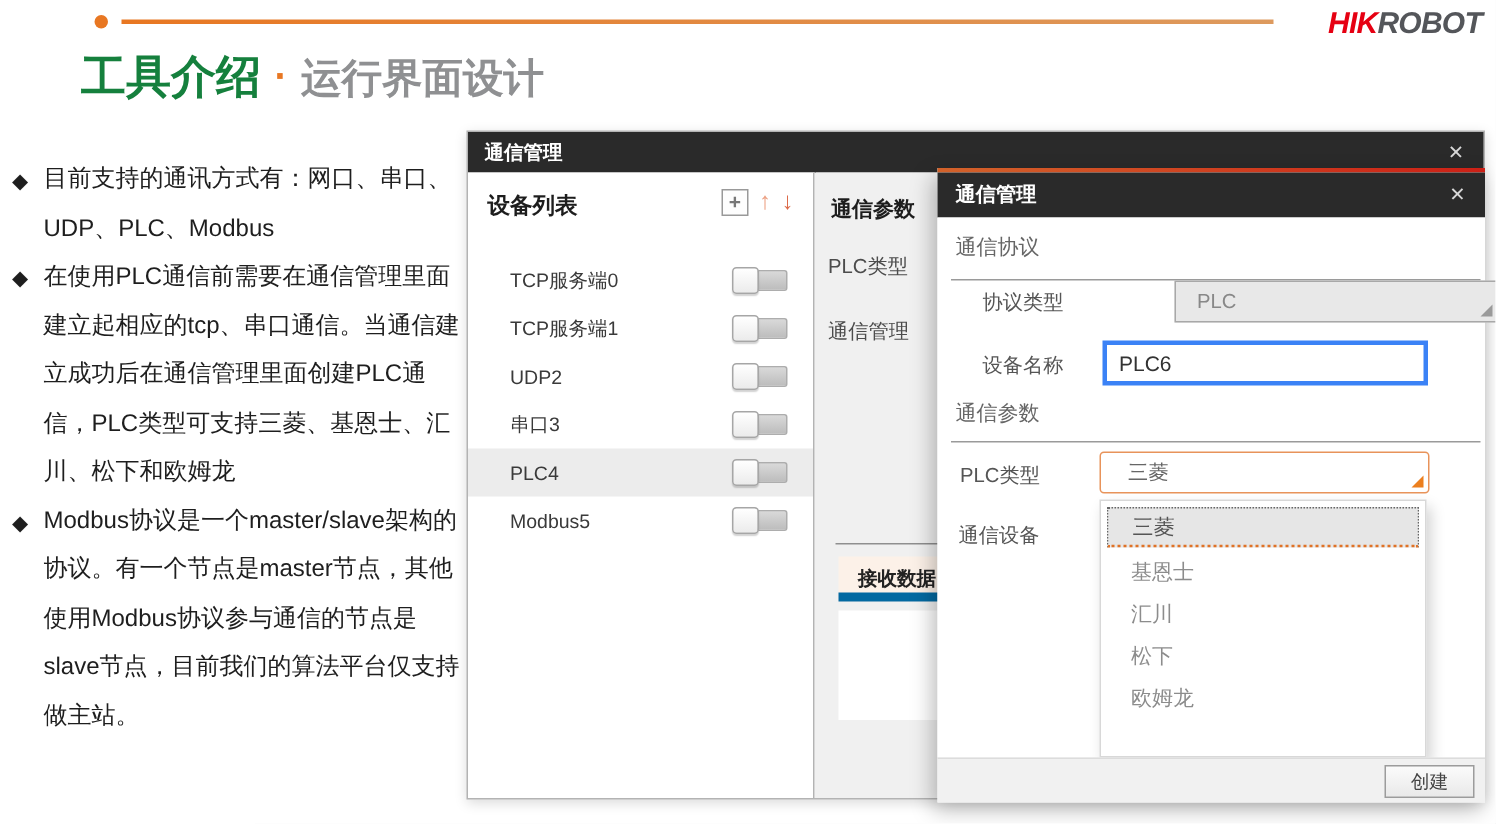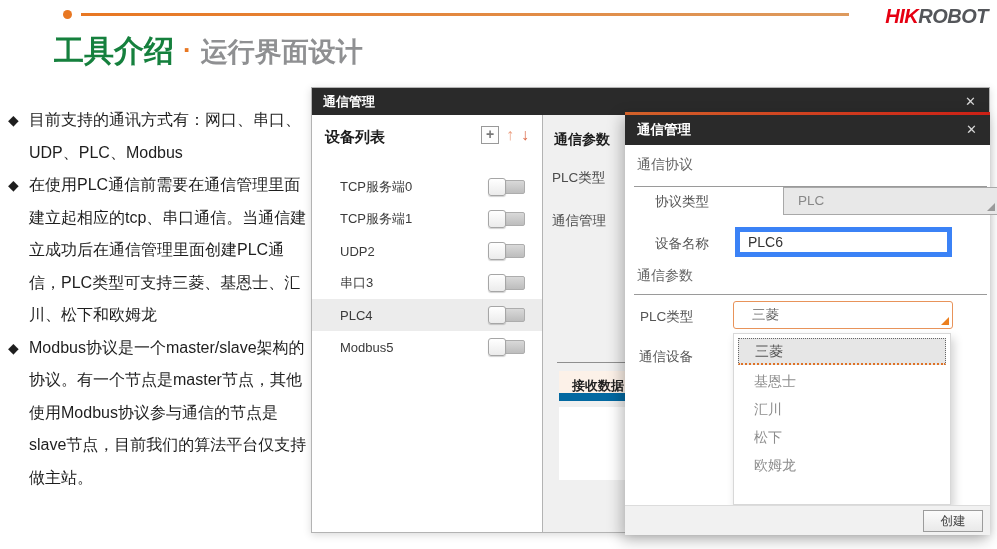--- a/index.html
+++ b/index.html
@@ -47,21 +47,21 @@
                    background:linear-gradient(#d9d9d9,#bdbdbd); border:1px solid #adadad; border-radius:2px; }
   .toggle .knob { position:absolute; left:0; top:0; width:18px; height:18px; z-index:1;
                   background:linear-gradient(#ffffff,#ebebeb); border:1px solid #a6a6a6; border-radius:3px;
                   box-shadow:0 1px 1px rgba(0,0,0,.18); }
   .params-pane { position:absolute; left:232px; top:27px; right:0; bottom:0; background:#f0f0f0; }
   .pp-header { position:absolute; left:10px; top:16px; font-size:14px; font-weight:bold; color:#1d1d1d; }
   .pp-label1 { position:absolute; left:8px; top:54px; font-size:13.5px; color:#4c4c4c; }
   .pp-label2 { position:absolute; left:8px; top:97px; font-size:13.5px; color:#4c4c4c; }
   .pp-divider { position:absolute; left:13px; top:247px; width:140px; border-top:1px solid #8f8f8f; }
   .pp-tab { position:absolute; left:15px; top:256px; width:100px; height:30px; background:#fcf1e8;
-            border-bottom:8px solid #0369a1; font-size:13px; font-weight:bold; color:#222;
+            border-bottom:6px solid #0369a1; font-size:13px; font-weight:bold; color:#222;
             line-height:30px; padding-left:13px; white-space:nowrap; }
   .pp-content { position:absolute; left:15px; top:292px; width:66px; height:73px; background:#fff; }
 
   
   .dlg2 { position:absolute; left:625px; top:112px; width:365px; height:423px; z-index:20;
           background:#fff; box-shadow:-3px 5px 14px rgba(0,0,0,.28); }
   .accent-line { height:3px; background:linear-gradient(to right,#d2622a,#cc2016); }
   .dlg2 .titlebar { height:30px; line-height:30px; font-size:13.5px; padding-left:12px; }
   .d2-body { position:absolute; top:33px; left:0; right:0; bottom:30px; background:#fff; }
   .sec-label { position:absolute; left:12px; font-size:14px; color:#666; }
@@ -73,21 +73,21 @@
   .lbl-proto { left:30px; top:48px; }
   .lbl-devname { left:30px; top:90px; }
   .lbl-plctype { left:15px; top:163px; }
   .lbl-commdev { left:14px; top:203px;text-align:right; }
   .combo-disabled { position:absolute; left:110px; top:42px; width:216px; height:28px;
                     background:#e8e8e8; border:1px solid #a8a8a8; font-size:13.5px; color:#888;
                     line-height:26px; padding-left:14px;margin-left:48px; }
   .tri-gray { position:absolute; right:3px; bottom:3px; width:0; height:0;
               border-left:8px solid transparent; border-bottom:8px solid #9a9a9a; }
   .txt-input { position:absolute; left:110px; top:82px; width:217px; height:30px;
-               background:#fff; border:5px solid #3b82f6; font-size:14px; color:#333;
+               background:#fff; border:3px solid #3b82f6; font-size:14px; color:#333;
                padding-left:8px; font-family:"Liberation Sans","DejaVu Sans",sans-serif; outline:none; }
   .combo-active { position:absolute; left:108px; top:156px; width:220px; height:28px;
                   background:#fff; border:1px solid #e8935a; border-radius:3px; font-size:13.5px; color:#666;
                   line-height:26px; padding-left:18px; cursor:pointer; }
   .tri-orange { position:absolute; right:3px; bottom:3px; width:0; height:0;
                 border-left:8px solid transparent; border-bottom:8px solid #ec7f1e; }
   .dd-panel { position:absolute; left:108px; top:188px; width:218px; height:172px; background:#fff;
               border:1px solid #d8d8d8; box-shadow:3px 5px 9px rgba(0,0,0,.18); padding-top:4px; }
   .dd-option { height:28px; line-height:28px; padding-left:20px; font-size:14px; color:#8c8c8c; cursor:pointer; }
   .dd-option.selected { margin:0 4px 2px 4px; height:27px; line-height:25px; padding-left:16px;

